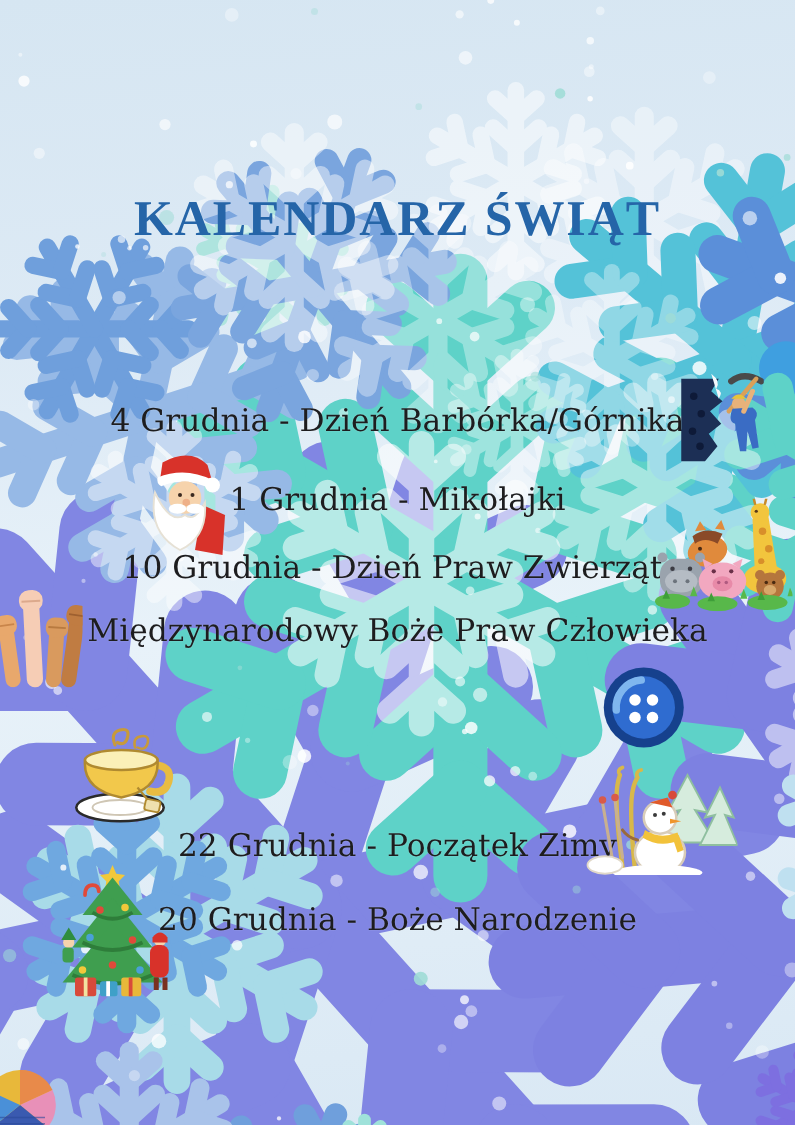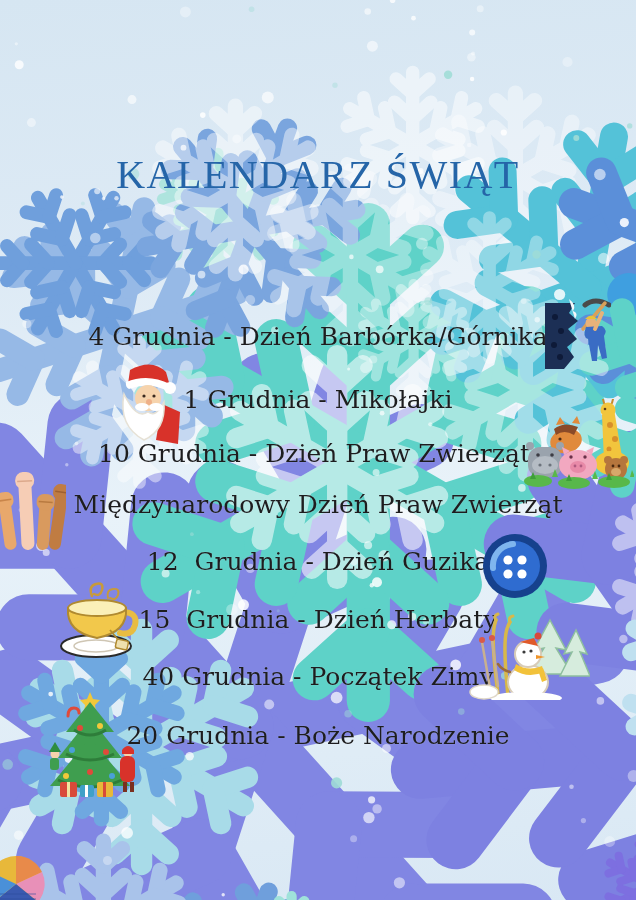--- a/index.html
+++ b/index.html
@@ -5,21 +5,21 @@
   html,body{margin:0;padding:0;background:#cfe0ee;}
   .poster{
     position:relative;width:636px;height:900px;margin:0 auto;overflow:hidden;
     background:linear-gradient(175deg,#d6e6f2 0%,#ddeaf5 28%,#e8f2f9 55%,#dfecf6 82%,#d9e8f4 100%);
     font-family:"DejaVu Serif",serif;
   }
   .flakes{position:absolute;inset:0;width:636px;height:900px;}
   .title{
     position:absolute;top:146px;left:0;width:100%;text-align:center;
     font-family:"Liberation Serif",serif;font-size:40px;line-height:57px;
-    letter-spacing:1.5px;color:#2565a8;font-weight:400;
+    letter-spacing:1.5px;color:#2565a8;font-weight:700;
   }
   .title .tline{display:block;}
   .event-line{
     position:absolute;left:0;width:100%;text-align:center;
     font-size:25px;line-height:34px;color:#1d1d1f;white-space:pre;
     text-shadow:0 0 1px rgba(255,255,255,.4);
   }
   .icon{position:absolute;}
   .icon svg{display:block;width:100%;height:100%;}
 </style>
@@ -224,24 +224,22 @@
       </g>
   </svg>
 
   <div class="title">
     <span class="tline">KALENDARZ ŚWIĄT</span>
   </div>
 
   <div class="event-line" style="top:320px"><span>4 Grudnia - Dzień Barbórka/Górnika</span></div>
   <div class="event-line" style="top:383px"><span>1 Grudnia - Mikołajki</span></div>
   <div class="event-line" style="top:437px"><span>10 Grudnia - Dzień Praw Zwierząt,</span></div>
-  <div class="event-line" style="top:488px"><span>Międzynarodowy Dzień Praw Zwierząt</span></div>
-  <div class="event-line" style="top:545px"><span>12  Grudnia - Dzień Guzika</span></div>
-  <div class="event-line" style="top:603px"><span>15  Grudnia - Dzień Herbaty</span></div>
-  <div class="event-line" style="top:660px"><span>40 Grudnia - Początek Zimy</span></div>
+  <div class="event-line" style="top:488px"><span>Międzynarodowy Boże Praw Człowieka</span></div>
+  <div class="event-line" style="top:660px"><span>22 Grudnia - Początek Zimy</span></div>
   <div class="event-line" style="top:719px"><span>20 Grudnia - Boże Narodzenie</span></div>
 
   <div class="icon" style="left:543px;top:297px;width:68px;height:74px">
     <svg viewBox="0 0 68 74">
       <path d="M2,6 L32,6 L26,16 L35,24 L25,32 L34,42 L24,50 L31,60 L21,72 L2,72 Z" fill="#1c2f55"></path>
       <circle cx="12" cy="20" r="3" fill="#0e1a38"></circle>
         <circle cx="18" cy="34" r="3" fill="#0e1a38"></circle>
       <circle cx="11" cy="48" r="3" fill="#0e1a38"></circle>
         <circle cx="17" cy="60" r="3" fill="#0e1a38"></circle>
       <path d="M26,2 q8,6 4,12 q6,2 2,8" fill="#f4f8fb"></path>

